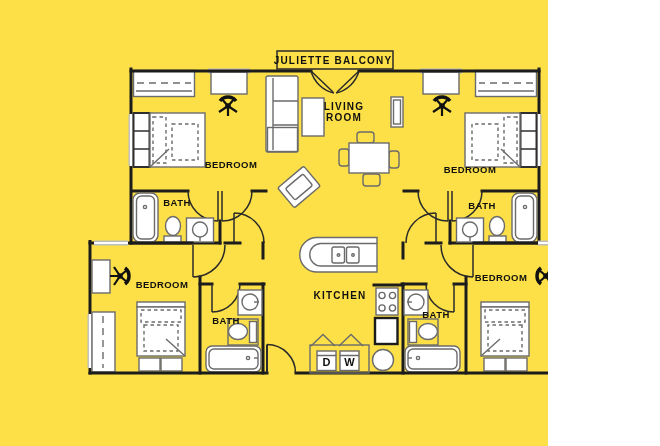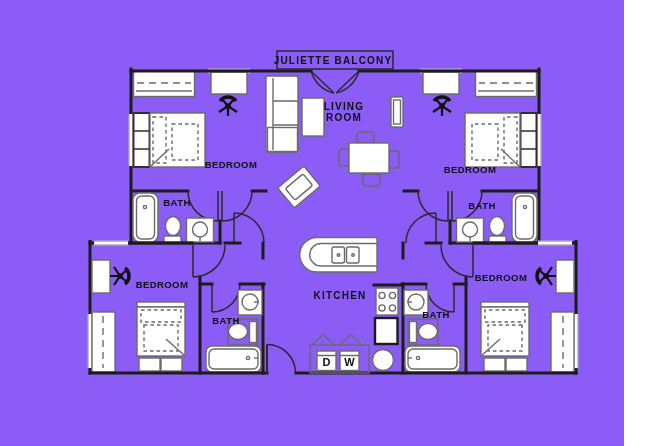--- a/index.html
+++ b/index.html
@@ -1,16 +1,16 @@
 <!DOCTYPE html>
 <html><head>
 <meta charset="utf-8">
 <style>
   html,body{margin:0;padding:0;background:#ffffff;}
-  .stage{position:relative;width:624px;height:446px;background:#8b5cf6;overflow:hidden;
+  .stage{position:relative;width:548px;height:446px;background:#fde047;overflow:hidden;
          font-family:"Liberation Sans",sans-serif;}
   svg{position:absolute;left:0;top:0;}
   .w{fill:none;stroke-width:3;stroke-linecap:square;}
   .thin{fill:none;stroke-width:1.5;}
   .f{fill:#ffffff;stroke-width:1.4;}
   .fn{fill:none;stroke-width:1.4;}
   .fb{fill:#ffffff;stroke:#2f2f2f;stroke-width:2;}
   .door{fill:none;stroke-width:1.5;}
   .dash{stroke-dasharray:7 5;}
   .dash2{stroke-dasharray:3.5 3;}

